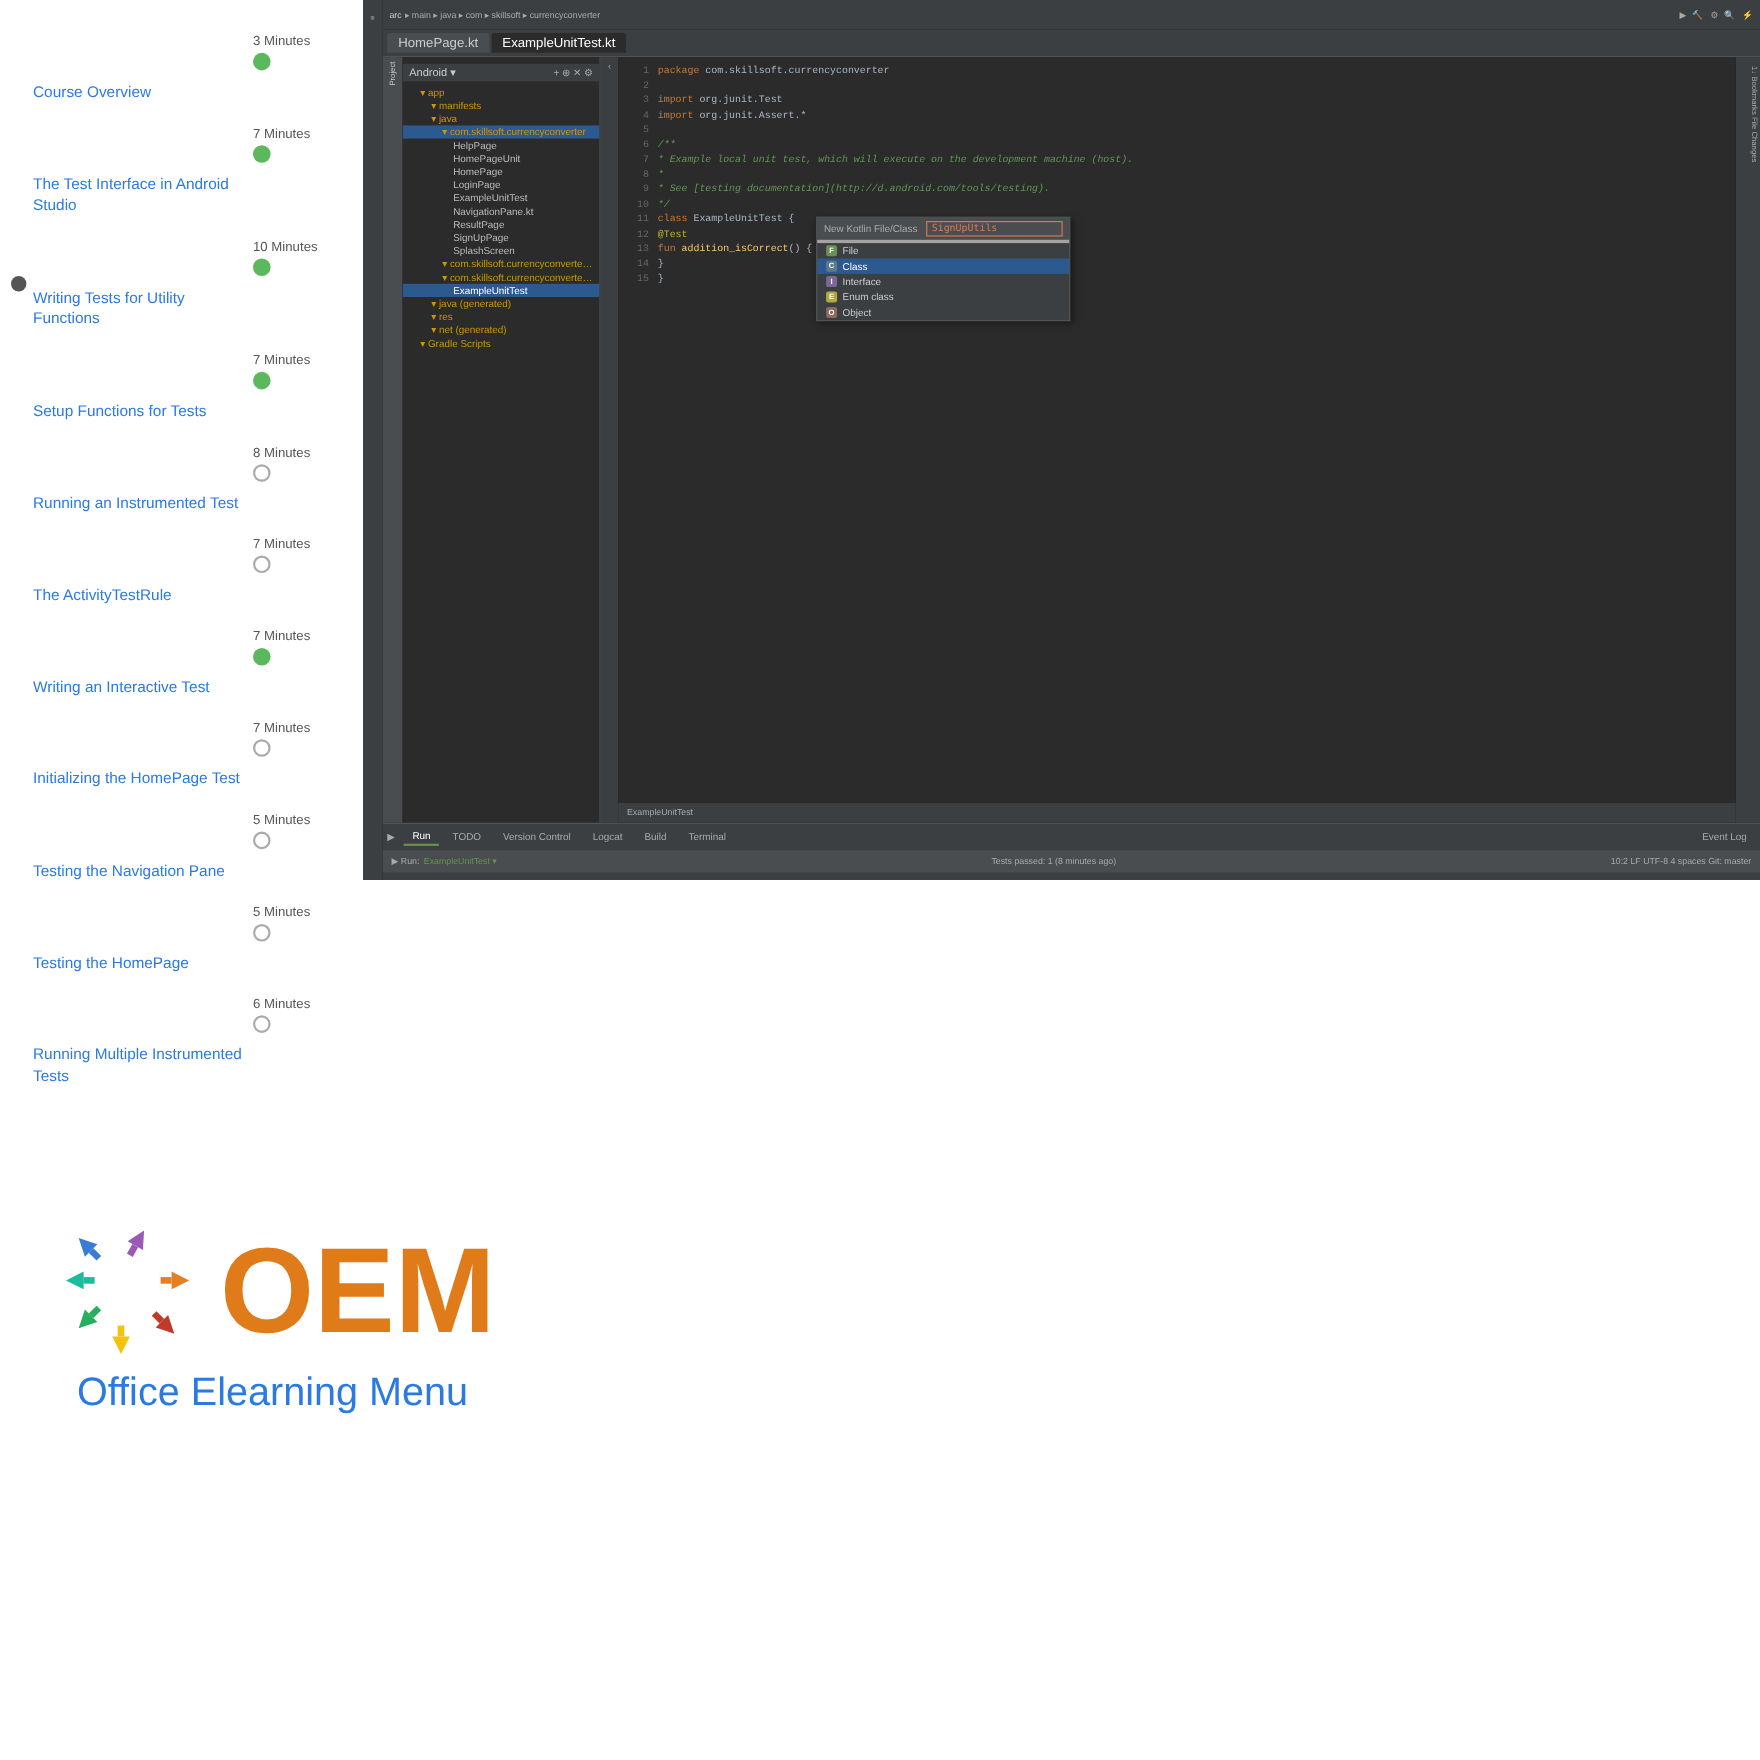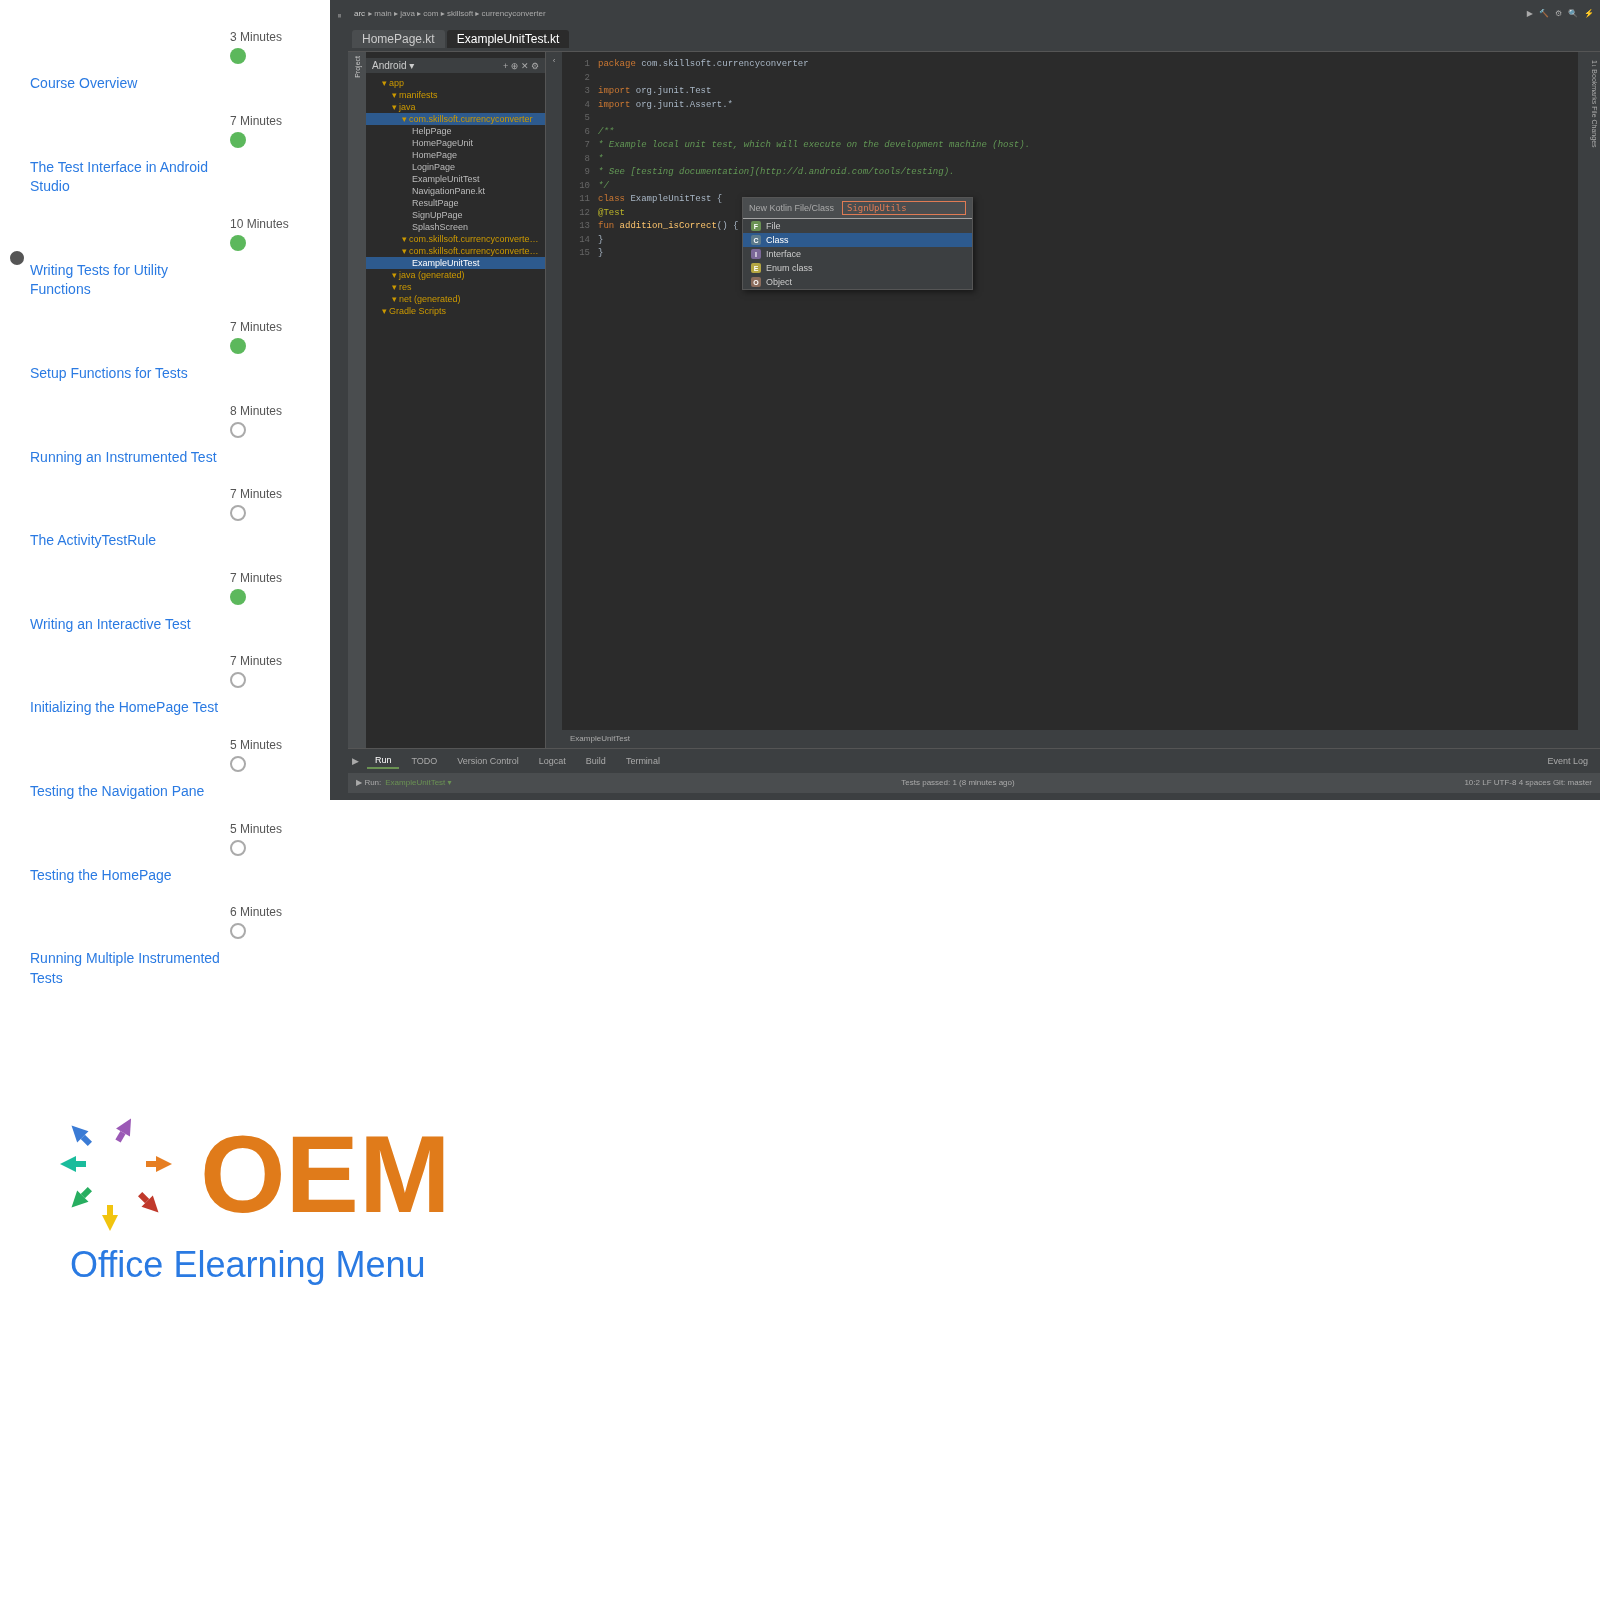--- a/index.html
+++ b/index.html
@@ -235,21 +235,21 @@
       z-index: 10;
       min-width: 200px;
       box-shadow: 2px 2px 6px rgba(0,0,0,0.5);
     }
 
     .autocomplete-header {
       display: flex;
       align-items: center;
       padding: 3px 6px;
       background: #4a4d4f;
-      border-bottom: 1px solid #a3a3a3;
+      border-bottom: 3px solid #a3a3a3;
     }
 
     .autocomplete-input {
       background: transparent;
       border: 1px solid #e07b54;
       color: #e07b54;
       font-size: 9px;
       padding: 1px 4px;
       font-family: monospace;
     }

